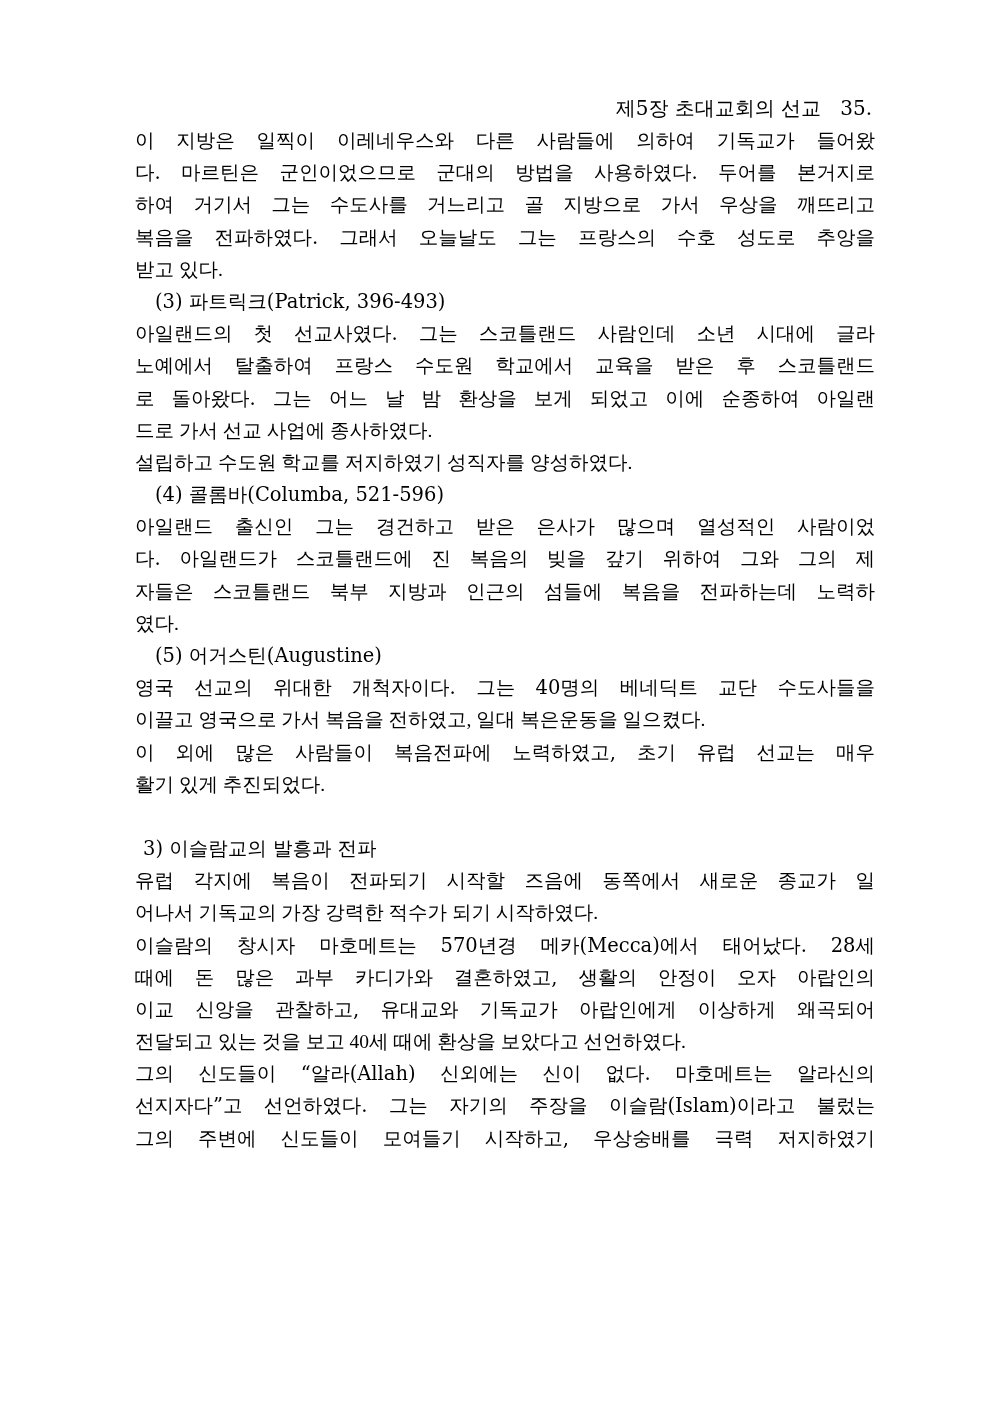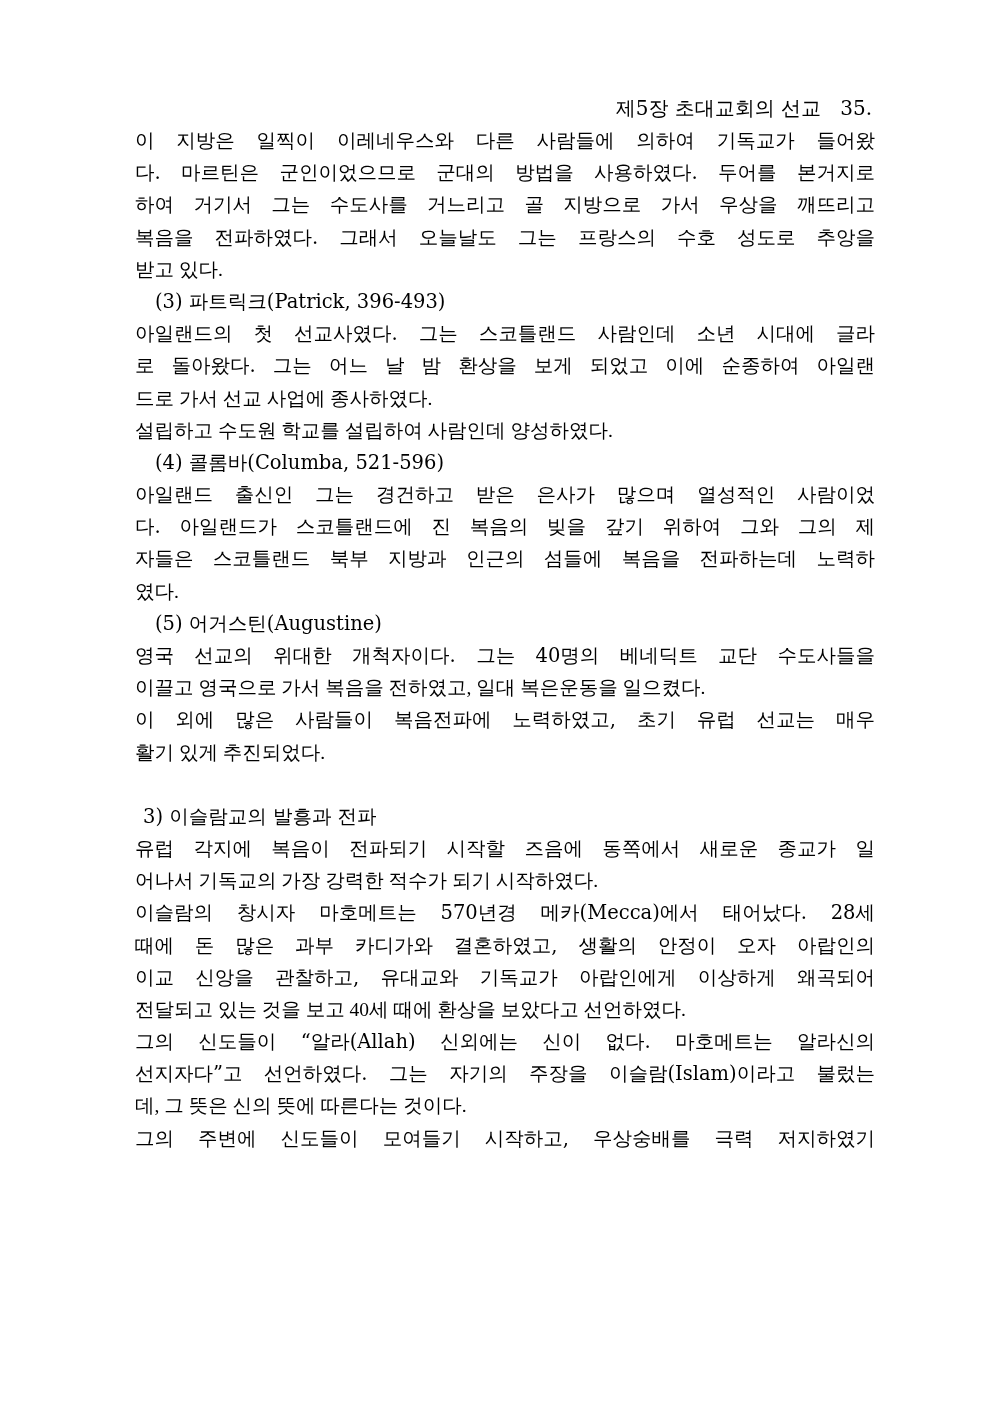--- a/index.html
+++ b/index.html
@@ -23,38 +23,38 @@
 </div>
 
 <div class="content" id="content">
     <div class="line"> 이 지방은 일찍이 이레네우스와 다른 사람들에 의하여 기독교가 들어왔</div>
     <div class="line">다. 마르틴은 군인이었으므로 군대의 방법을 사용하였다. 두어를 본거지로</div>
     <div class="line">하여 거기서 그는 수도사를 거느리고 골 지방으로 가서 우상을 깨뜨리고</div>
     <div class="line">복음을 전파하였다. 그래서 오늘날도 그는 프랑스의 수호 성도로 추앙을</div>
     <div class="line last">받고 있다.</div>
     <div class="line sub">(3) 파트릭크(Patrick, 396-493)</div>
     <div class="line"> 아일랜드의 첫 선교사였다. 그는 스코틀랜드 사람인데 소년 시대에 글라</div>
+    <div class="line"> 노예에서 탈출하여 프랑스 수도원 학교에서 교육을 받은 후 스코틀랜드</div>
     <div class="line">로 돌아왔다. 그는 어느 날 밤 환상을 보게 되었고 이에 순종하여 아일랜</div>
     <div class="line last">드로 가서 선교 사업에 종사하였다.</div>
-    <div class="line last">설립하고 수도원 학교를 설립하여 사람인데 양성하였다.</div>
+    <div class="line last">설립하고 수도원 학교를 저지하였기 성직자를 양성하였다.</div>
     <div class="line sub">(4) 콜롬바(Columba, 521-596)</div>
     <div class="line"> 아일랜드 출신인 그는 경건하고 받은 은사가 많으며 열성적인 사람이었</div>
     <div class="line">다. 아일랜드가 스코틀랜드에 진 복음의 빚을 갚기 위하여 그와 그의 제</div>
     <div class="line">자들은 스코틀랜드 북부 지방과 인근의 섬들에 복음을 전파하는데 노력하</div>
     <div class="line last">였다.</div>
     <div class="line sub">(5) 어거스틴(Augustine)</div>
     <div class="line">영국 선교의 위대한 개척자이다. 그는 40명의 베네딕트 교단 수도사들을</div>
     <div class="line last">이끌고 영국으로 가서 복음을 전하였고, 일대 복은운동을 일으켰다.</div>
     <div class="line"> 이 외에 많은 사람들이 복음전파에 노력하였고, 초기 유럽 선교는 매우</div>
     <div class="line last">활기 있게 추진되었다.</div>
     <div class="gap"></div>
     <div class="line section">3) 이슬람교의 발흥과 전파</div>
     <div class="line"> 유럽 각지에 복음이 전파되기 시작할 즈음에 동쪽에서 새로운 종교가 일</div>
     <div class="line last">어나서 기독교의 가장 강력한 적수가 되기 시작하였다.</div>
     <div class="line"> 이슬람의 창시자 마호메트는 570년경 메카(Mecca)에서 태어났다. 28세</div>
     <div class="line">때에 돈 많은 과부 카디가와 결혼하였고, 생활의 안정이 오자 아랍인의</div>
     <div class="line">이교 신앙을 관찰하고, 유대교와 기독교가 아랍인에게 이상하게 왜곡되어</div>
     <div class="line last">전달되고 있는 것을 보고 40세 때에 환상을 보았다고 선언하였다.</div>
     <div class="line"> 그의 신도들이 “알라(Allah) 신외에는 신이 없다. 마호메트는 알라신의</div>
     <div class="line">선지자다”고 선언하였다. 그는 자기의 주장을 이슬람(Islam)이라고 불렀는</div>
-    <div class="line last">데, 그 뜻은 신의 뜻에 따른다는 것이다.</div>
     <div class="line"> 그의 주변에 신도들이 모여들기 시작하고, 우상숭배를 극력 저지하였기</div>
   </div>
 
 </body></html>

